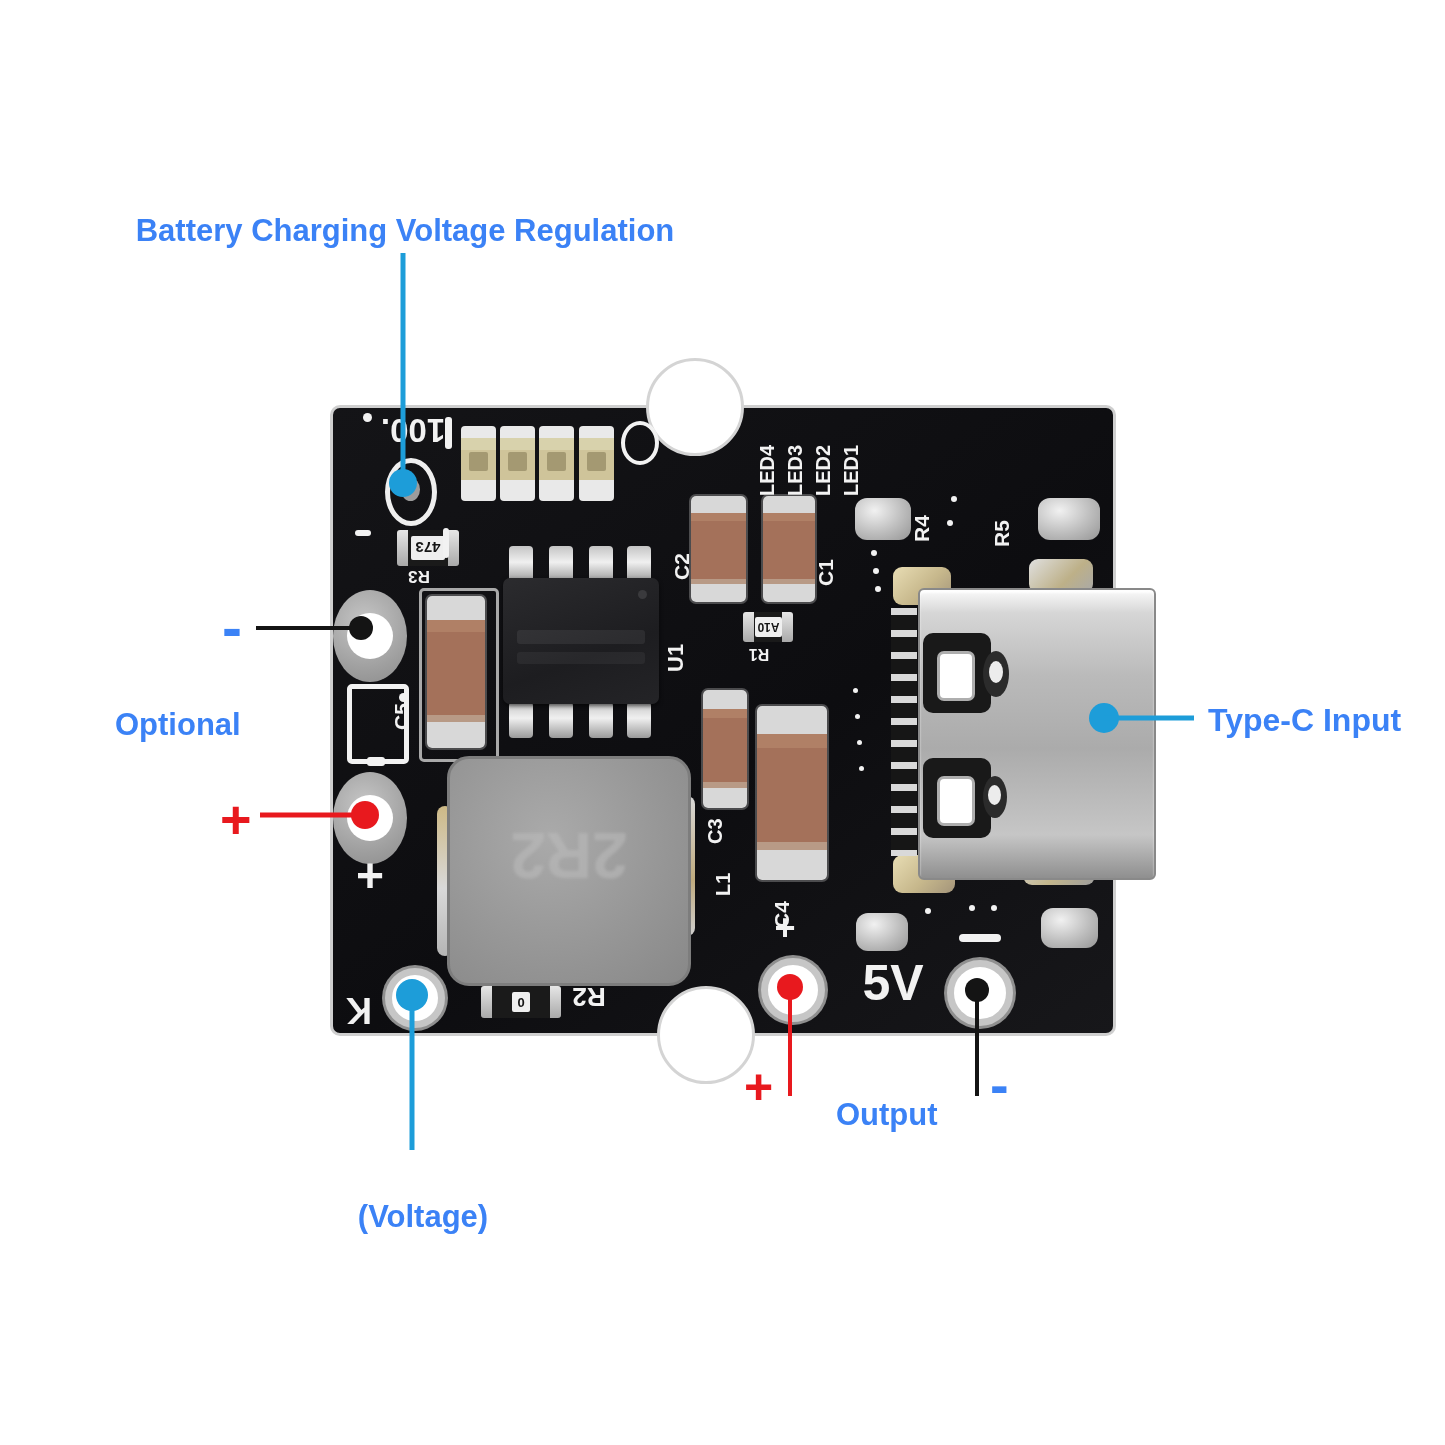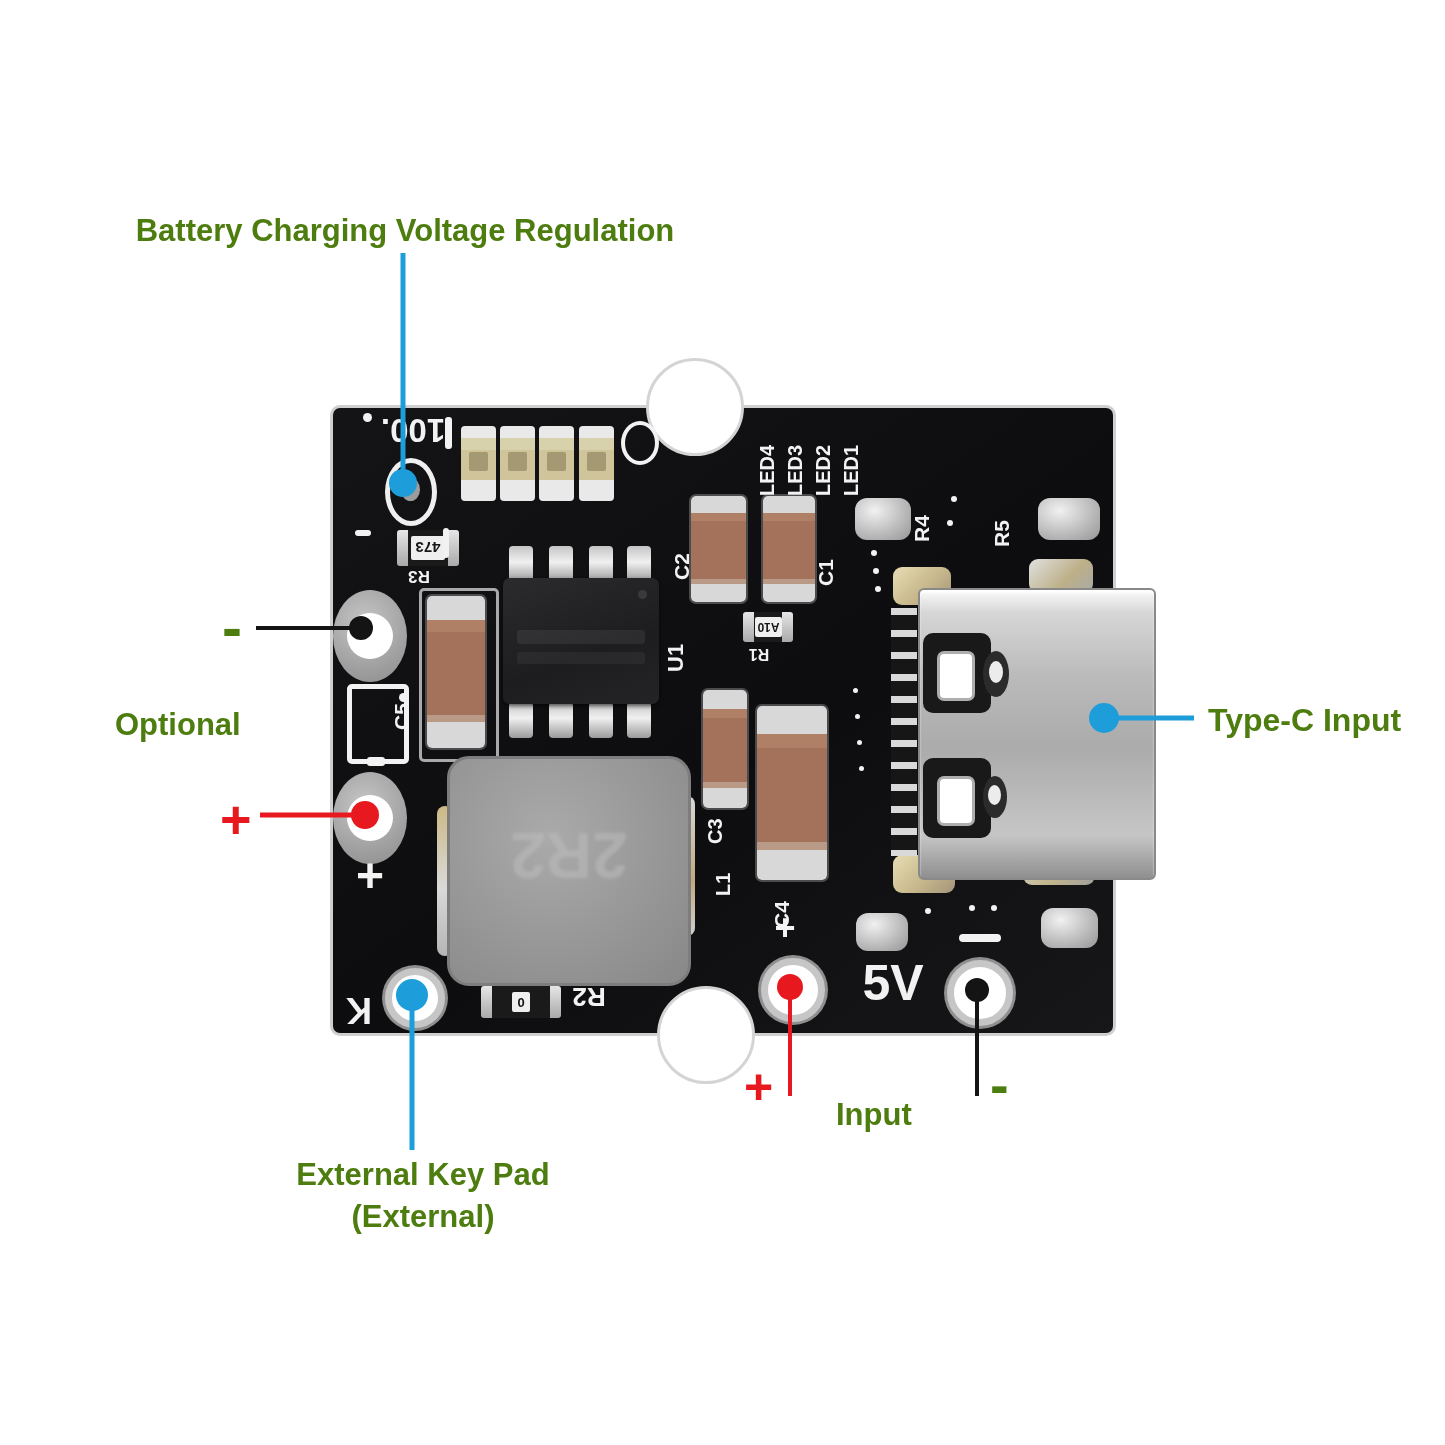--- a/index.html
+++ b/index.html
@@ -32,21 +32,21 @@
        display:flex;align-items:center;justify-content:center;border-radius:2px;}
   .icpin{position:absolute;width:24px;background:linear-gradient(180deg,#c4c4c4,#f0f0f0 45%,#9a9a9a);border-radius:4px;}
   .pad-oval{position:absolute;background:radial-gradient(circle at 42% 35%,#c6c6c6,#a0a0a0 62%,#8b8b8b);
        border-radius:50%;}
   .pad-white{position:absolute;background:#ffffff;border-radius:50%;}
   .pad-ring{position:absolute;background:#ffffff;border-radius:50%;border:7px solid #c6c6c6;
        box-shadow:0 0 0 3px #8f8f8f;}
   .dot{position:absolute;background:#f2f2f2;border-radius:50%;}
   .bar{position:absolute;background:#f2f2f2;border-radius:3px;}
   
-  .lbl{position:absolute;color:#4d7c0f;font-weight:bold;font-size:31px;line-height:1.25;}
+  .lbl{position:absolute;color:#3b82f6;font-weight:bold;font-size:31px;line-height:1.25;}
   .overlay{position:absolute;left:0;top:0;z-index:6;pointer-events:none;}
   .z5{z-index:5;}
 </style>
 </head>
 <body>
 
 <div class="canvas">
 
   <div class="board">
 
@@ -210,20 +210,19 @@
   </svg>
 
   <div class="lbl z5" style="left:95px;top:212px;width:620px;text-align:center;font-size:31px;">Battery Charging Voltage Regulation</div>
 
   <div class="lbl z5" style="left:222px;top:590px;font-size:60px;">-</div>
   <div class="lbl z5" style="left:115px;top:706px;font-size:31px;">Optional</div>
   <div class="lbl z5" style="left:220px;top:786px;font-size:54px;color:#e8191e;">+</div>
 
   <div class="lbl z5" style="left:1208px;top:700px;font-size:32px;">Type-C Input</div>
 
-  <div class="lbl z5" style="left:258px;top:1156px;width:330px;text-align:center;font-size:31px;">External Key Pad</div>
-  <div class="lbl z5" style="left:258px;top:1198px;width:330px;text-align:center;font-size:31px;">(External)</div>
+  <div class="lbl z5" style="left:258px;top:1198px;width:330px;text-align:center;font-size:31px;">(Voltage)</div>
 
   <div class="lbl z5" style="left:744px;top:1056px;font-size:50px;color:#e8191e;">+</div>
   <div class="lbl z5" style="left:990px;top:1050px;font-size:56px;">-</div>
-  <div class="lbl z5" style="left:836px;top:1096px;font-size:31px;">Input</div>
+  <div class="lbl z5" style="left:836px;top:1096px;font-size:31px;">Output</div>
 
 </div>
 
 </body></html>

